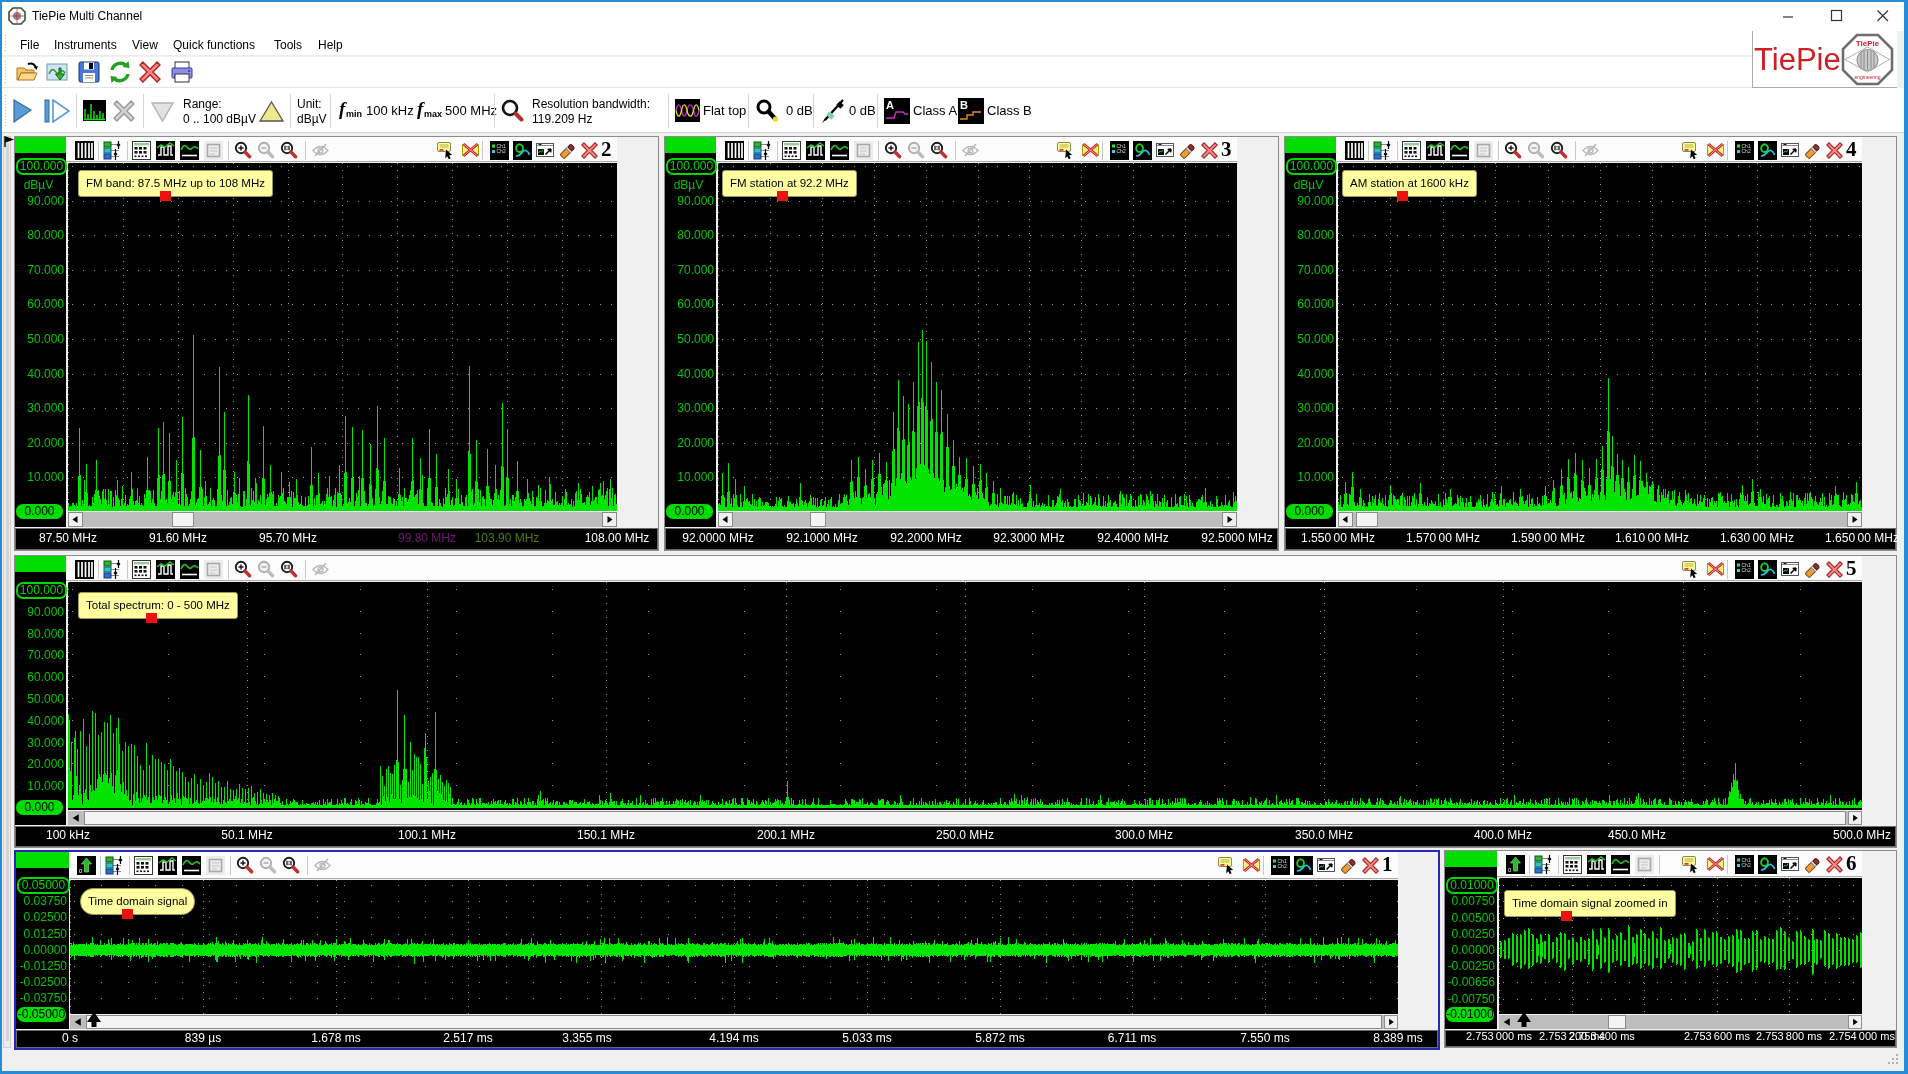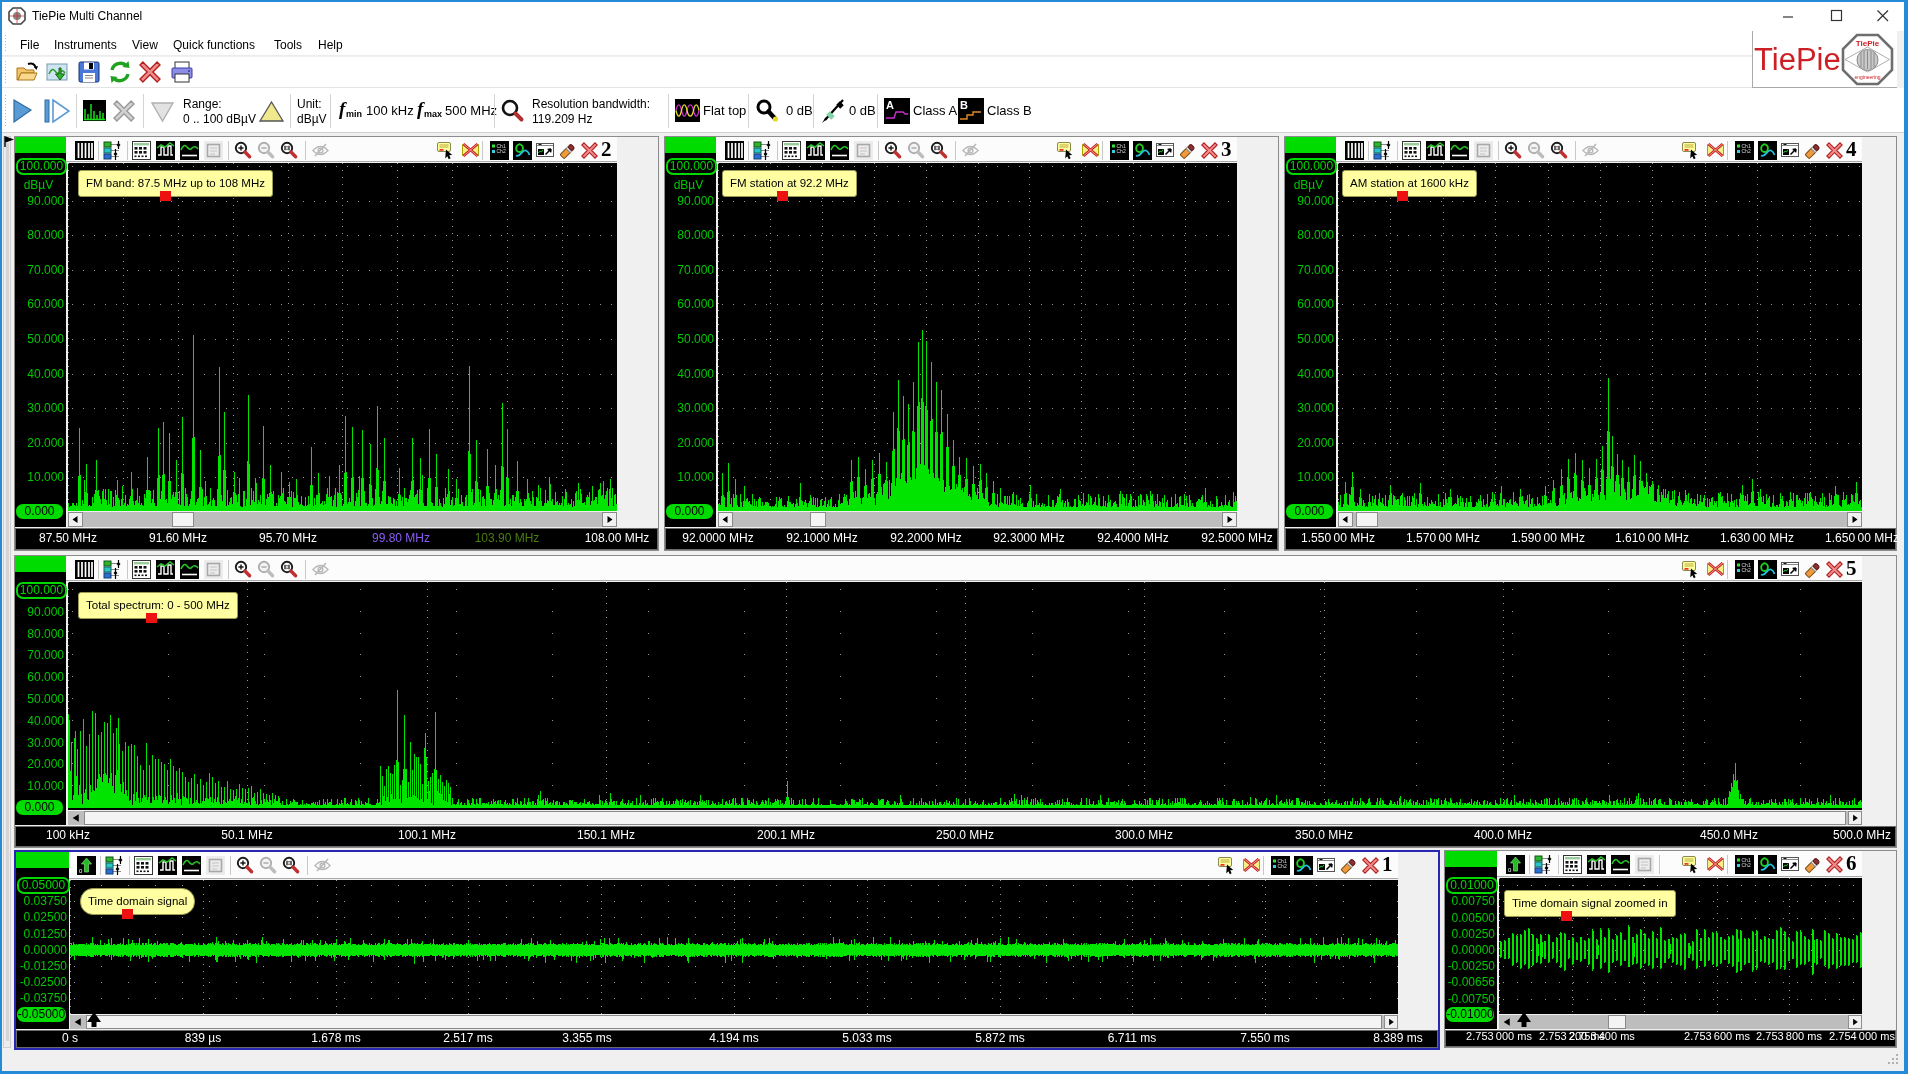--- a/index.html
+++ b/index.html
@@ -305,21 +305,21 @@
   </svg>
 <svg style="position:absolute;left:602px;top:512px" width="15" height="15" viewBox="0 0 15 15">
     <rect x="0.5" y="0.5" width="14" height="14" fill="#f0f0f0" stroke="#8a8a8a"></rect>
     <path d="M5.5 4l5 3.5-5 3.5z" fill="#000"></path>
   </svg>
 <div style="position:absolute;left:172px;top:512px;width:22px;height:15px;background:#f4f4f4;border:1px solid #8a8a8a;box-sizing:border-box"></div>
 <div style="position:absolute;left:15px;top:528px;width:643px;height:22px;background:#000;border:1px solid #6a6a6a;box-sizing:border-box"></div>
 <div style="position:absolute;left:-7px;top:531px;width:150px;text-align:center;color:#fff;font:12px 'Liberation Sans',sans-serif;white-space:nowrap">87.50 MHz</div>
 <div style="position:absolute;left:103px;top:531px;width:150px;text-align:center;color:#fff;font:12px 'Liberation Sans',sans-serif;white-space:nowrap">91.60 MHz</div>
 <div style="position:absolute;left:213px;top:531px;width:150px;text-align:center;color:#fff;font:12px 'Liberation Sans',sans-serif;white-space:nowrap">95.70 MHz</div>
-<div style="position:absolute;left:326px;top:531px;width:150px;text-align:center;color:#8b5cf6;font:12px 'Liberation Sans',sans-serif;white-space:nowrap">99.80 MHz</div>
+<div style="position:absolute;left:306px;top:531px;width:150px;text-align:right;color:#701a75;font:12px 'Liberation Sans',sans-serif;white-space:nowrap">99.80 MHz</div>
 <div style="position:absolute;left:432px;top:531px;width:150px;text-align:center;color:#4d7c0f;font:12px 'Liberation Sans',sans-serif;white-space:nowrap">103.90 MHz</div>
 <div style="position:absolute;left:542px;top:531px;width:150px;text-align:center;color:#fff;font:12px 'Liberation Sans',sans-serif;white-space:nowrap">108.00 MHz</div>
 <div style="position:absolute;left:78px;top:170px;height:25px;background:#ffffa2;border:1px solid #9a9a52;border-radius:3px;color:#000;font:11.5px 'Liberation Sans',sans-serif;line-height:24px;padding:0 7px;box-shadow:1px 2px 2px rgba(0,0,0,0.25)">FM band: 87.5 MHz up to 108 MHz</div>
 <div style="position:absolute;left:160px;top:191px;width:11px;height:10px;background:#ee1111"></div>
 <div style="position:absolute;left:664px;top:136px;width:615px;height:415px;background:#f0f0f0;border:1px solid #8c8c8c;box-sizing:border-box"></div>
 <div style="position:absolute;left:665px;top:137px;width:51px;height:16px;background:#00dc00"></div>
 <div style="position:absolute;left:665px;top:153px;width:51px;height:374px;background:#000"></div>
 <div style="position:absolute;left:716px;top:137px;width:521px;height:25px;background:#fcfcfc;border-bottom:1px solid #aaa;box-sizing:border-box"></div>
 <svg style="position:absolute;left:725px;top:141px" width="19" height="19" viewBox="0 0 19 19">
     <rect width="19" height="19" fill="#000"></rect>
@@ -774,21 +774,21 @@
 <div style="position:absolute;left:15px;top:826px;width:1881px;height:21px;background:#000;border:1px solid #6a6a6a;box-sizing:border-box"></div>
 <div style="position:absolute;left:-7px;top:828px;width:150px;text-align:center;color:#fff;font:12px 'Liberation Sans',sans-serif;white-space:nowrap">100 kHz</div>
 <div style="position:absolute;left:172px;top:828px;width:150px;text-align:center;color:#fff;font:12px 'Liberation Sans',sans-serif;white-space:nowrap">50.1 MHz</div>
 <div style="position:absolute;left:352px;top:828px;width:150px;text-align:center;color:#fff;font:12px 'Liberation Sans',sans-serif;white-space:nowrap">100.1 MHz</div>
 <div style="position:absolute;left:531px;top:828px;width:150px;text-align:center;color:#fff;font:12px 'Liberation Sans',sans-serif;white-space:nowrap">150.1 MHz</div>
 <div style="position:absolute;left:711px;top:828px;width:150px;text-align:center;color:#fff;font:12px 'Liberation Sans',sans-serif;white-space:nowrap">200.1 MHz</div>
 <div style="position:absolute;left:890px;top:828px;width:150px;text-align:center;color:#fff;font:12px 'Liberation Sans',sans-serif;white-space:nowrap">250.0 MHz</div>
 <div style="position:absolute;left:1069px;top:828px;width:150px;text-align:center;color:#fff;font:12px 'Liberation Sans',sans-serif;white-space:nowrap">300.0 MHz</div>
 <div style="position:absolute;left:1249px;top:828px;width:150px;text-align:center;color:#fff;font:12px 'Liberation Sans',sans-serif;white-space:nowrap">350.0 MHz</div>
 <div style="position:absolute;left:1428px;top:828px;width:150px;text-align:center;color:#fff;font:12px 'Liberation Sans',sans-serif;white-space:nowrap">400.0 MHz</div>
-<div style="position:absolute;left:1608px;top:828px;width:150px;text-align:right;color:#fff;font:12px 'Liberation Sans',sans-serif;white-space:nowrap">450.0 MHz</div>
+<div style="position:absolute;left:1608px;top:828px;width:150px;text-align:left;color:#fff;font:12px 'Liberation Sans',sans-serif;white-space:nowrap">450.0 MHz</div>
 <div style="position:absolute;left:1787px;top:828px;width:150px;text-align:center;color:#fff;font:12px 'Liberation Sans',sans-serif;white-space:nowrap">500.0 MHz</div>
 <div style="position:absolute;left:78px;top:592px;height:25px;background:#ffffa2;border:1px solid #9a9a52;border-radius:3px;color:#000;font:11.5px 'Liberation Sans',sans-serif;line-height:24px;padding:0 7px;box-shadow:1px 2px 2px rgba(0,0,0,0.25)">Total spectrum: 0 - 500 MHz</div>
 <div style="position:absolute;left:146px;top:613px;width:11px;height:10px;background:#ee1111"></div>
 <div style="position:absolute;left:14px;top:850px;width:1426px;height:200px;background:#f0f0f0;border:2px solid #2828b4;box-sizing:border-box"></div>
 <div style="position:absolute;left:16px;top:852px;width:53px;height:16px;background:#00dc00"></div>
 <div style="position:absolute;left:16px;top:868px;width:53px;height:161px;background:#000"></div>
 <div style="position:absolute;left:69px;top:852px;width:1329px;height:27px;background:#fcfcfc;border-bottom:1px solid #aaa;box-sizing:border-box"></div>
 <svg style="position:absolute;left:77px;top:856px" width="19" height="19" viewBox="0 0 19 19">
     <rect width="19" height="19" fill="#000"></rect>
     <path d="M9.5 2l5 6h-3v8h-4V8h-3z" fill="#28b828" stroke="#77e077" stroke-width="0.7"></path>

